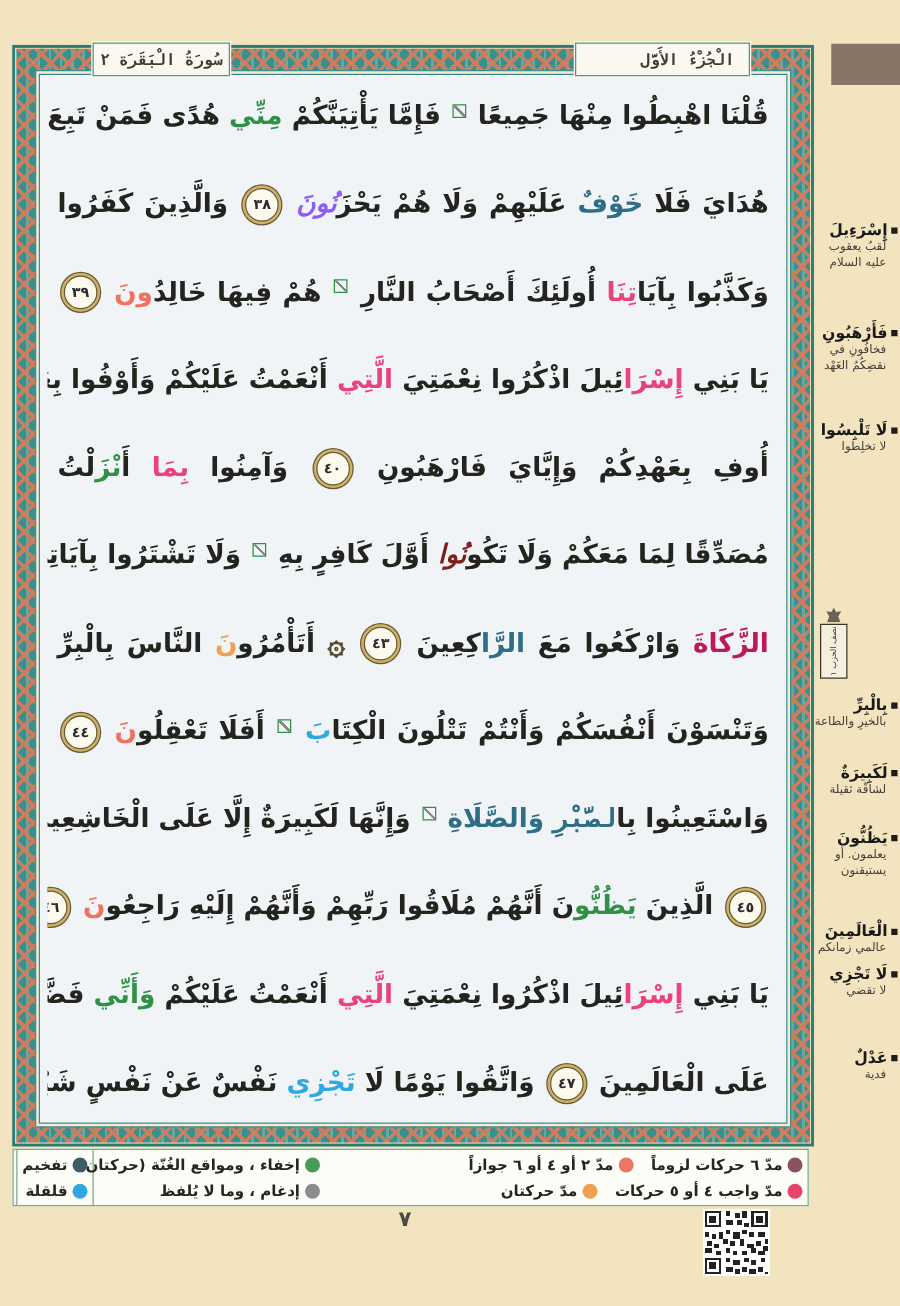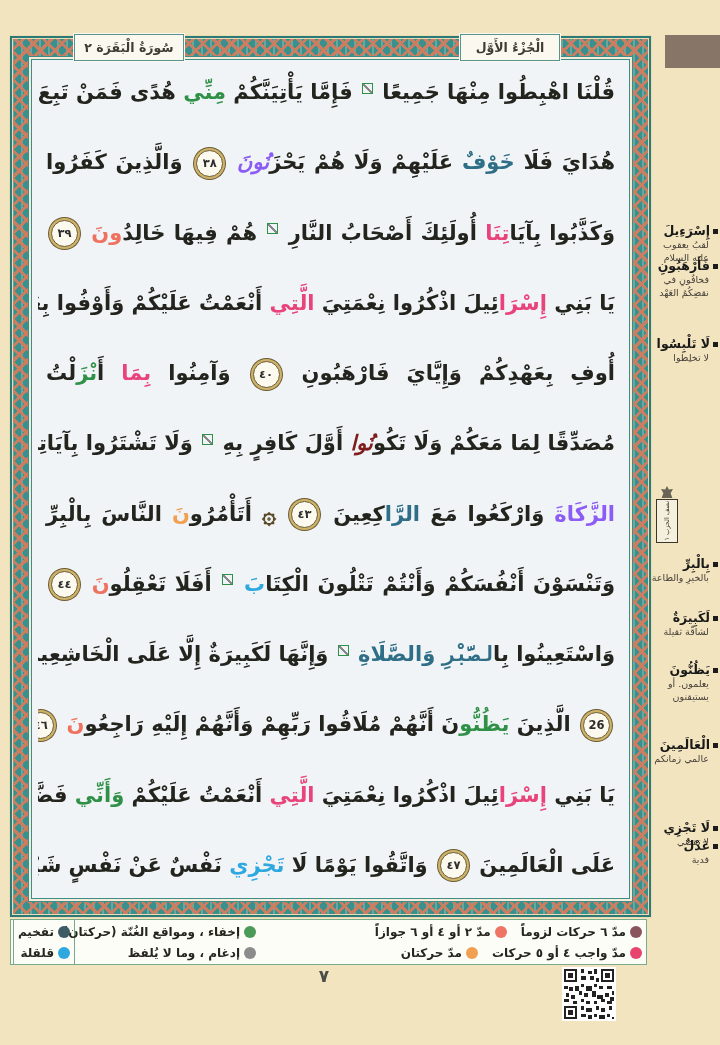--- a/index.html
+++ b/index.html
@@ -27,24 +27,24 @@
     background:#f1f4f6;
     border:1px solid #3f8d8a;
     box-shadow:0 0 0 2px #f4ecd7, 0 0 0 3px #3f8d8a;
   }
   
   .cartouche{
     position:absolute;top:-4px;height:25px;background:#fbf8ef;border:1px solid #56948c;
     display:flex;align-items:center;justify-content:center;
     font-size:12.5px;font-weight:bold;color:#3f3d33;z-index:5;
     box-shadow:0 0 0 1px #fbf8ef;
-    letter-spacing:0;white-space:nowrap;
+    letter-spacing:0;white-space:nowrap;font-family:Liberation Mono, monospace;
   }
   .cartouche.surah{left:62px;width:108px;}
-  .cartouche.juz{left:448px;width:98px;}
+  .cartouche.juz{left:448px;width:98px;padding-left:40px;}
   
   .qtext{
     position:absolute;left:6px;right:6px;top:2px;bottom:2px;
     display:flex;flex-direction:column;justify-content:space-between;
     padding:4px 8px;direction:rtl;overflow:hidden;
   }
   .qline{
     display:block;height:53px;line-height:53px;
     font-size:21px;color:#24241f;font-weight:bold;
     text-align:justify;text-align-last:justify;-moz-text-align-last:justify;
@@ -108,38 +108,38 @@
     <span>الْجُزْءُ الأَوَّل</span>
   </div>
   <div class="frame-inner">
     <div class="qtext">
         <div class="qline"><span>قُلْنَا اهْبِطُوا مِنْهَا جَمِيعًا </span><span class="waqf" title="صلى"></span><span> فَإِمَّا يَأْتِيَنَّكُمْ </span><span style="color: rgb(46, 145, 71);">مِنِّي</span><span> هُدًى فَمَنْ تَبِعَ</span></div>
         <div class="qline"><span>هُدَايَ فَلَا </span><span style="color: rgb(46, 110, 134);">خَوْفٌ</span><span> عَلَيْهِمْ وَلَا هُمْ يَحْزَ</span><span style="color: #8b5cf6; font-style: italic;">نُونَ</span><span> </span><span class="rosette">٣٨</span><span> وَالَّذِينَ كَفَرُوا</span></div>
         <div class="qline"><span>وَكَذَّبُوا بِآيَا</span><span style="color: rgb(232, 67, 122);">تِنَا</span><span> أُولَئِكَ أَصْحَابُ النَّارِ </span><span class="waqf" title="صلى"></span><span> هُمْ فِيهَا خَالِدُ</span><span style="color: rgb(239, 114, 96);">ونَ</span><span> </span><span class="rosette">٣٩</span></div>
         <div class="qline"><span>يَا بَنِي </span><span style="color: rgb(232, 67, 122);">إِسْرَا</span><span>ئِيلَ اذْكُرُوا نِعْمَتِيَ </span><span style="color: rgb(232, 67, 122);">الَّتِي</span><span> أَنْعَمْتُ عَلَيْكُمْ وَأَوْفُوا بِعَهْدِ</span></div>
         <div class="qline"><span>أُوفِ بِعَهْدِكُمْ وَإِيَّايَ فَارْهَبُونِ </span><span class="rosette">٤٠</span><span> وَآمِنُوا </span><span style="color: rgb(232, 67, 122);">بِمَا</span><span> أَ</span><span style="color: rgb(46, 145, 71);">نْزَ</span><span>لْتُ</span></div>
         <div class="qline"><span>مُصَدِّقًا لِمَا مَعَكُمْ وَلَا تَكُو</span><span style="color: #7f1d1d; font-style: italic;">نُوا</span><span> أَوَّلَ كَافِرٍ بِهِ </span><span class="waqf" title="صلى"></span><span> وَلَا تَشْتَرُوا بِآيَاتِي</span></div>
-        <div class="qline"><span style="color: #8b5cf6;">الزَّكَاةَ</span><span> وَارْكَعُوا مَعَ </span><span style="color: rgb(46, 110, 134);">الرَّا</span><span>كِعِينَ </span><span class="rosette">٤٣</span><span> </span><span class="hizbstar">۞</span><span> أَتَأْمُرُو</span><span style="color: rgb(240, 160, 80);">نَ</span><span> النَّاسَ بِالْبِرِّ</span></div>
+        <div class="qline"><span style="color: #be185d;">الزَّكَاةَ</span><span> وَارْكَعُوا مَعَ </span><span style="color: rgb(46, 110, 134);">الرَّا</span><span>كِعِينَ </span><span class="rosette">٤٣</span><span> </span><span class="hizbstar">۞</span><span> أَتَأْمُرُو</span><span style="color: rgb(240, 160, 80);">نَ</span><span> النَّاسَ بِالْبِرِّ</span></div>
         <div class="qline"><span>وَتَنْسَوْنَ أَنْفُسَكُمْ وَأَنْتُمْ تَتْلُونَ الْكِتَا</span><span style="color: rgb(47, 168, 224);">بَ</span><span> </span><span class="waqf" title="صلى"></span><span> أَفَلَا تَعْقِلُو</span><span style="color: rgb(239, 114, 96);">نَ</span><span> </span><span class="rosette">٤٤</span></div>
         <div class="qline"><span>وَاسْتَعِينُوا بِا</span><span style="color: rgb(46, 110, 134); font-family: Liberation Mono, monospace;">لصَّبْرِ</span><span> </span><span style="color: rgb(46, 110, 134);">وَالصَّلَاةِ</span><span> </span><span class="waqf" title="صلى"></span><span> وَإِنَّهَا لَكَبِيرَةٌ إِلَّا عَلَى الْخَاشِعِينَ</span></div>
-        <div class="qline"><span class="rosette">26</span><span> الَّذِينَ </span><span style="color: rgb(46, 145, 71); margin-top: 24px;">يَظُنُّو</span><span>نَ أَنَّهُمْ مُلَاقُوا رَبِّهِمْ وَأَنَّهُمْ إِلَيْهِ رَاجِعُو</span><span style="color: rgb(239, 114, 96);">نَ</span><span> </span><span class="rosette">٤٦</span></div>
+        <div class="qline"><span class="rosette">٤٥</span><span> الَّذِينَ </span><span style="color: rgb(46, 145, 71); margin-top: 24px;">يَظُنُّو</span><span>نَ أَنَّهُمْ مُلَاقُوا رَبِّهِمْ وَأَنَّهُمْ إِلَيْهِ رَاجِعُو</span><span style="color: rgb(239, 114, 96);">نَ</span><span> </span><span class="rosette">٤٦</span></div>
         <div class="qline"><span>يَا بَنِي </span><span style="color: rgb(232, 67, 122);">إِسْرَا</span><span>ئِيلَ اذْكُرُوا نِعْمَتِيَ </span><span style="color: rgb(232, 67, 122);">الَّتِي</span><span> أَنْعَمْتُ عَلَيْكُمْ </span><span style="color: rgb(46, 145, 71);">وَأَنِّي</span><span> فَضَّلْتُكُمْ</span></div>
         <div class="qline"><span>عَلَى الْعَالَمِينَ </span><span class="rosette">٤٧</span><span> وَاتَّقُوا يَوْمًا لَا </span><span style="color: rgb(47, 168, 224);">تَجْزِي</span><span> نَفْسٌ عَنْ نَفْسٍ شَيْئًا وَلَا</span></div>
       </div>
   </div>
 </div>
 
 <div class="margin-notes">
   <div class="hizb-stamp" style="top:486px">
     <div class="hizb-crown"></div>
     <div class="hizb-box">
       <span>نصف الحزب ١</span>
     </div>
   </div>
-<div class="mnote" style="top: 176px; margin-top: 47px;">
+<div class="mnote" style="top: 176px;">
       <div class="mword"><span class="sq"></span>إِسْرَءِيلَ</div>
       <div class="mdef">لقبُ يعقوب</div>
       <div class="mdef">عليه السلام</div>
     </div>
     <div class="mnote" style="top: 258px;">
       <div class="mword"><span class="sq"></span>فَأَرْهَبُونِ</div>
       <div class="mdef">فخافُونِ في</div>
       <div class="mdef">نقضِكُمُ العَهْد</div>
     </div>
     <div class="mnote" style="top: 336px;">
@@ -156,21 +156,21 @@
     </div>
     <div class="mnote" style="top: 662px;">
       <div class="mword"><span class="sq"></span>يَظُنُّونَ</div>
       <div class="mdef">يعلمون. أو</div>
       <div class="mdef">يستيقنون</div>
     </div>
     <div class="mnote" style="top: 737px;">
       <div class="mword"><span class="sq"></span>الْعَالَمِينَ</div>
       <div class="mdef">عالمي زمانكم</div>
     </div>
-    <div class="mnote" style="top: 820px; padding-left: 19px;">
+    <div class="mnote" style="top: 771px; padding-left: 19px;">
       <div class="mword"><span class="sq"></span>لَا تَجْزِي</div>
       <div class="mdef">لا تقضي</div>
     </div>
     <div class="mnote" style="top: 838px;">
       <div class="mword"><span class="sq"></span>عَدْلٌ</div>
       <div class="mdef">فدية</div>
     </div>
   </div>
 
 <div class="legend">

